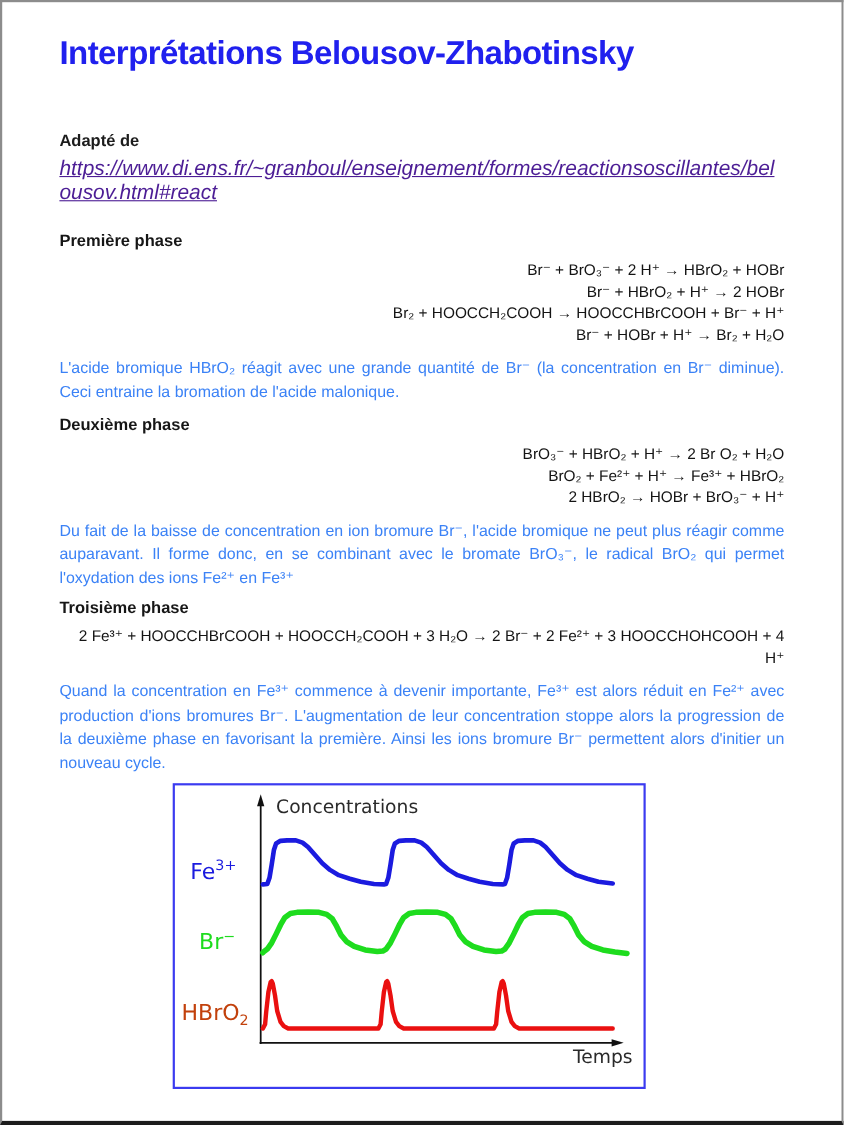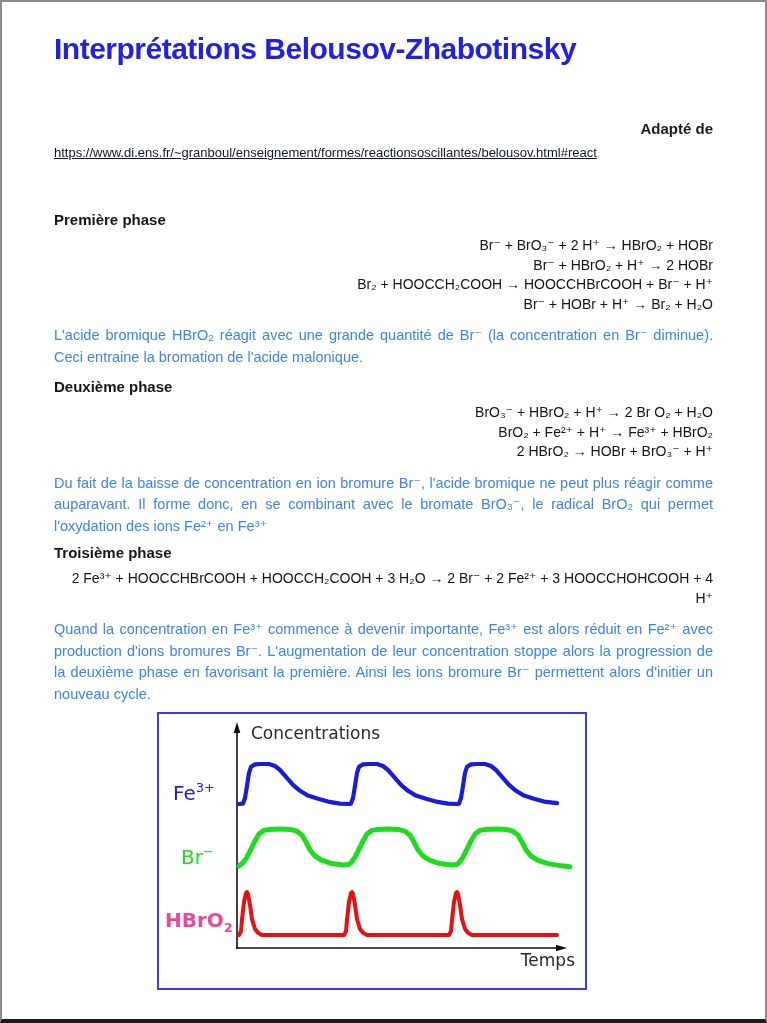--- a/index.html
+++ b/index.html
@@ -15,24 +15,25 @@
     color: #1c1c1c;
     overflow: hidden;
   }
   .title {
     position: absolute; left: 52px; top: 30px; right: 40px;
     margin: 0;
     font-size: 30px; font-weight: bold; letter-spacing: -0.5px;
     color: #2020ee;
   }
   .adapted { position: absolute; left: 52px; top: 118px; right: 52px; }
-  .adapted-label { font-size: 15px; font-weight: bold; margin: 0 0 6px 0; text-align: right; }
+  .adapted-label { font-size: 15px; font-weight: bold; margin: 0 0 6px 0; }
   .source-link {
-    font-size: 13px; color: #0f172a; text-decoration: underline;
+    font-size: 19px; color: #4c1d95; text-decoration: underline;
     word-break: break-all;
+    font-style: italic;
   }
   .phase { position: absolute; left: 52px; right: 52px; }
   .phase-heading { margin: 0; font-size: 15px; font-weight: bold; color: #161616; }
   .equations { margin-top: 8px; text-align: right; font-size: 14px; line-height: 19.5px; color: #141414; }
   .phase-paragraph {
     margin: 11px 0 0 0; font-size: 14.5px; line-height: 21.5px;
     text-align: justify; color: #3b82f6;
   }
   #phase-1 { top: 209px; }
   #phase-2 { top: 376px; }
@@ -104,16 +105,16 @@
       <polygon points="408,234 397,230.7 397,237.3" fill="#111111"></polygon>
 
       <text class="axis-text" x="92" y="25" font-size="17">Concentrations</text>
       <text class="axis-text" x="416" y="252" font-size="17" text-anchor="end">Temps</text>
     <polyline points="80.0,90.0 84.0,89.6 86.0,84.0 88.0,72.0 90.0,58.8 92.0,52.8 96.0,50.4 102.0,50.0 110.0,50.0 116.0,52.0 121.0,56.0 127.0,62.8 134.0,70.8 141.0,76.8 149.0,81.6 159.0,84.8 169.0,87.6 181.0,89.6 190.0,90.0 192.0,89.6 194.0,84.0 196.0,72.0 198.0,58.8 200.0,52.8 204.0,50.4 210.0,50.0 218.0,50.0 224.0,52.0 229.0,56.0 235.0,62.8 242.0,70.8 249.0,76.8 257.0,81.6 267.0,84.8 277.0,87.6 289.0,89.6 298.0,90.0 300.0,89.6 302.0,84.0 304.0,72.0 306.0,58.8 308.0,52.8 312.0,50.4 318.0,50.0 326.0,50.0 332.0,52.0 337.0,56.0 343.0,62.8 350.0,70.8 357.0,76.8 365.0,81.6 375.0,84.8 385.0,87.6 398.0,89.2" fill="none" stroke="#1b1bdf" stroke-width="4.2" stroke-linecap="round" stroke-linejoin="round"></polyline>
         <polyline points="80.0,152.1 81.0,151.0 84.0,148.8 88.0,143.1 92.0,135.2 96.0,126.9 100.0,120.0 105.0,116.4 111.0,115.4 121.0,115.0 131.0,115.4 138.0,117.2 143.0,121.1 147.0,128.0 151.0,135.9 156.0,142.0 163.0,146.3 173.0,149.6 184.0,151.0 189.0,150.6 192.0,148.8 196.0,143.1 200.0,135.2 204.0,126.9 208.0,120.0 213.0,116.4 219.0,115.4 229.0,115.0 239.0,115.4 246.0,117.2 251.0,121.1 255.0,128.0 259.0,135.9 264.0,142.0 271.0,146.3 281.0,149.6 292.0,151.0 297.0,150.6 300.0,148.8 304.0,143.1 308.0,135.2 312.0,126.9 316.0,120.0 321.0,116.4 327.0,115.4 337.0,115.0 347.0,115.4 354.0,117.2 359.0,121.1 363.0,128.0 367.0,135.9 372.0,142.0 379.0,146.3 389.0,149.6 400.0,151.4 411.0,152.8" fill="none" stroke="#1edc1e" stroke-width="5" stroke-linecap="round" stroke-linejoin="round"></polyline>
         <polyline points="80.0,221.0 82.0,217.1 83.0,205.9 85.0,187.9 87.0,178.9 88.0,178.0 89.0,180.2 91.0,190.9 93.0,205.1 96.0,215.0 99.0,218.8 103.0,221.0 185.0,221.0 187.0,217.1 188.0,205.9 190.0,187.9 192.0,178.9 193.0,178.0 194.0,180.2 196.0,190.9 198.0,205.1 201.0,215.0 204.0,218.8 208.0,221.0 290.0,221.0 292.0,217.1 293.0,205.9 295.0,187.9 297.0,178.9 298.0,178.0 299.0,180.2 301.0,190.9 303.0,205.1 306.0,215.0 309.0,218.8 313.0,221.0 398.0,221.0" fill="none" stroke="#ea1010" stroke-width="4" stroke-linecap="round" stroke-linejoin="round"></polyline>
       </svg>
     <span class="series-label" id="fe-label" style="color: rgb(27, 27, 223);"><span>Fe</span><sup>3+</sup></span>
     <span class="series-label" id="br-label" style="color: rgb(30, 220, 30);"><span>Br</span><sup>−</sup></span>
-    <span class="series-label" id="hbro2-label" style="color: #ec4899; font-weight: bold;"><span>HBrO</span><sub>2</sub></span>
+    <span class="series-label" id="hbro2-label" style="color: #c2410c;"><span>HBrO</span><sub>2</sub></span>
   </figure>
 
 </div>
 
 </body></html>

